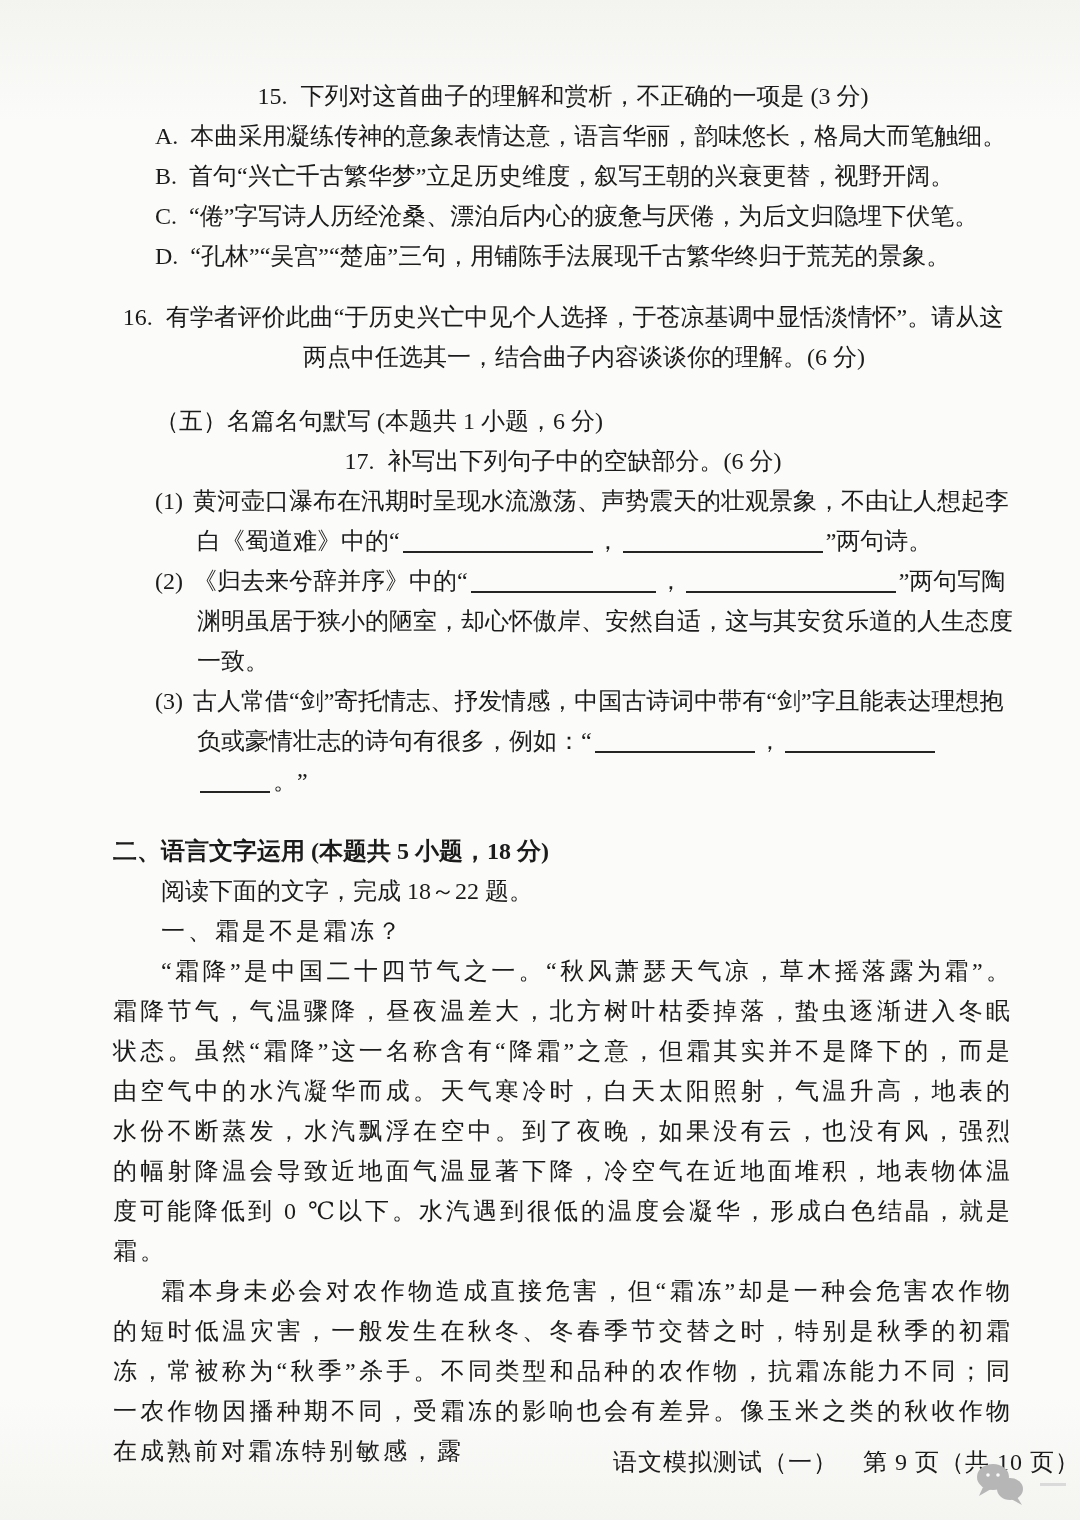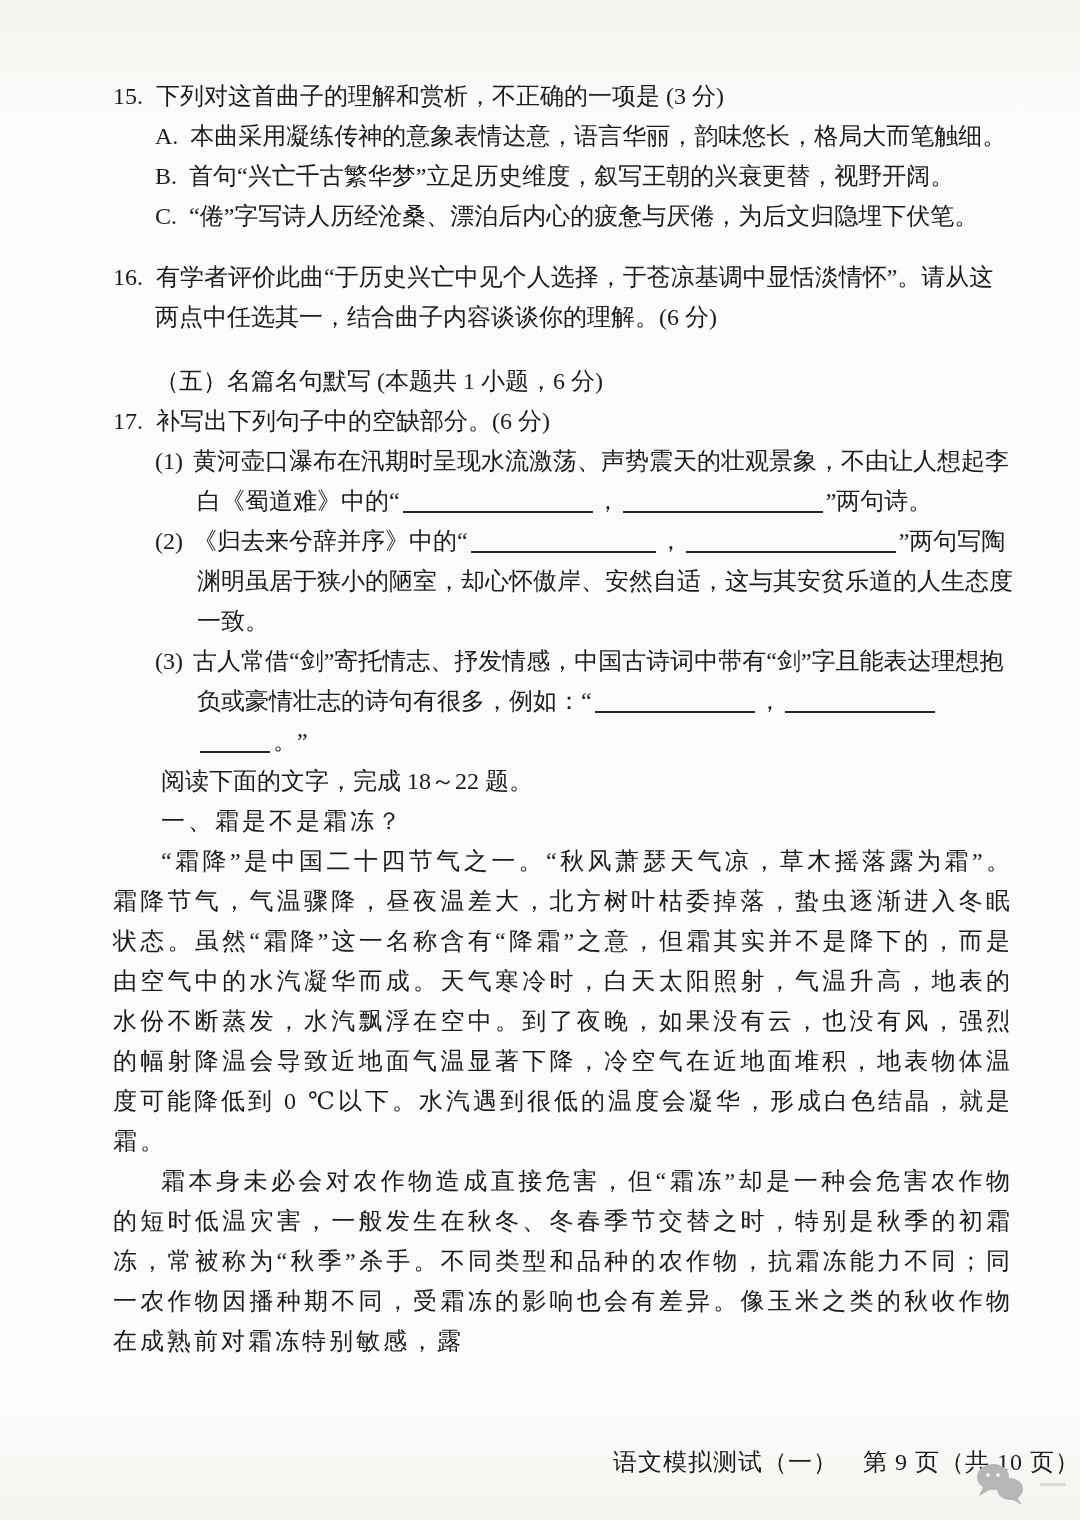--- a/index.html
+++ b/index.html
@@ -15,21 +15,21 @@
     position: absolute; inset: 0;
     background: linear-gradient(180deg, #f3f3f0 0%, #fbfbf9 8%, #fbfbf9 92%, #f4f4f1 100%);
   }
   .content {
     position: absolute;
     left: 113px; top: 76px;
     width: 900px;
     font-size: 24px;
     line-height: 40px;
   }
-  .question { padding-left: 42px; text-indent: -42px; }
+  .question { padding-left: 42px; text-indent: -42px; text-align: center; }
   .q-num { margin-right: 13px; }
   .option { margin-left: 42px; padding-left: 40px; text-indent: -40px; white-space: nowrap; }
   .opt-label { margin-right: 12px; }
   .q16 { margin-top: 21px; }
   .sec5-title { margin-left: 42px; margin-top: 24px; }
   .q17-item { margin-left: 42px; padding-left: 42px; text-indent: -42px; }
   .item-label { margin-right: 10px; }
   .blank {
     display: inline-block;
     height: 2px; background: #252525;
@@ -71,40 +71,44 @@
     </div>
     <div class="option">
       <span class="opt-label">A.</span><span>本曲采用凝练传神的意象表情达意，语言华丽，韵味悠长，格局大而笔触细。</span>
     </div>
     <div class="option">
       <span class="opt-label">B.</span><span>首句“兴亡千古繁华梦”立足历史维度，叙写王朝的兴衰更替，视野开阔。</span>
     </div>
     <div class="option">
       <span class="opt-label">C.</span><span>“倦”字写诗人历经沧桑、漂泊后内心的疲惫与厌倦，为后文归隐埋下伏笔。</span>
     </div>
+    <div class="option">
+      <span class="opt-label">D.</span><span>“孔林”“吴宫”“楚庙”三句，用铺陈手法展现千古繁华终归于荒芜的景象。</span>
+    </div>
 
     <div class="question q16">
       <span class="q-num">16.</span><span>有学者评价此曲“于历史兴亡中见个人选择，于苍凉基调中显恬淡情怀”。请从这两点中任选其一，结合曲子内容谈谈你的理解。(6 分)</span>
     </div>
 
     <div class="sec5-title">（五）名篇名句默写 (本题共 1 小题，6 分)</div>
 
     <div class="question">
       <span class="q-num">17.</span><span>补写出下列句子中的空缺部分。(6 分)</span>
     </div>
     <div class="q17-item">
       <span class="item-label">(1)</span><span><span>黄河壶口瀑布在汛期时呈现水流激荡、声势震天的壮观景象，不由让人想起李白《蜀道难》中的“</span><span class="blank" style="width: 190px;"></span><span>，</span><span class="blank" style="width: 200px;"></span><span>”两句诗。</span></span>
     </div>
     <div class="q17-item">
       <span class="item-label">(2)</span><span><span>《归去来兮辞并序》中的“</span><span class="blank" style="width: 185px;"></span><span>，</span><span class="blank" style="width: 210px;"></span><span>”两句写陶渊明虽居于狭小的陋室，却心怀傲岸、安然自适，这与其安贫乐道的人生态度一致。</span></span>
     </div>
     <div class="q17-item">
       <span class="item-label">(3)</span><span><span>古人常借“剑”寄托情志、抒发情感，中国古诗词中带有“剑”字且能表达理想抱负或豪情壮志的诗句有很多，例如：“</span><span class="blank" style="width: 160px;"></span><span>，</span><span class="blank" style="width: 150px;"></span><span class="blank" style="width: 70px;"></span><span>。”</span></span>
     </div>
 
+    <div class="sec2-title">二、语言文字运用 (本题共 5 小题，18 分)</div>
     <p class="intro">阅读下面的文字，完成 18～22 题。</p>
 
     <div class="passage">
       <p class="sub-title">一、霜是不是霜冻？</p>
       <p><span>“霜降”是中国二十四节气之一。</span><span class="wavy">“秋风萧瑟天气凉，草木摇落露为霜”</span><span>。霜降节气，气温骤降，昼夜温差大，北方树叶枯委掉落，蛰虫逐渐进入冬眠状态。虽然“霜降”这一名称含有“降霜”之意，但霜其实并不是降下的，而是由空气中的水汽凝华而成。天气寒冷时，白天太阳照射，气温升高，地表的水份不断蒸发，水汽飘浮在空中。到了夜晚，如果没有云，也没有风，强烈的幅射降温会导致近地面气温显著下降，冷空气在近地面堆积，地表物体温度可能降低到 0 ℃以下。水汽遇到很低的温度会凝华，形成白色结晶，就是霜。</span></p>
       <p><span>霜本身未必会对农作物造成直接危害，但“霜冻”却是一种会危害农作物的短时低温灾害，一般发生在秋冬、冬春季节交替之时，特别是秋季的初霜冻，</span><span class="wavy">常被称为“秋季”杀手</span><span>。不同类型和品种的农作物，抗霜冻能力不同；同一农作物因播种期不同，受霜冻的影响也会有差异。像玉米之类的秋收作物在成熟前对霜冻特别敏感，露</span></p>
     </div>
 
   </div>
 

